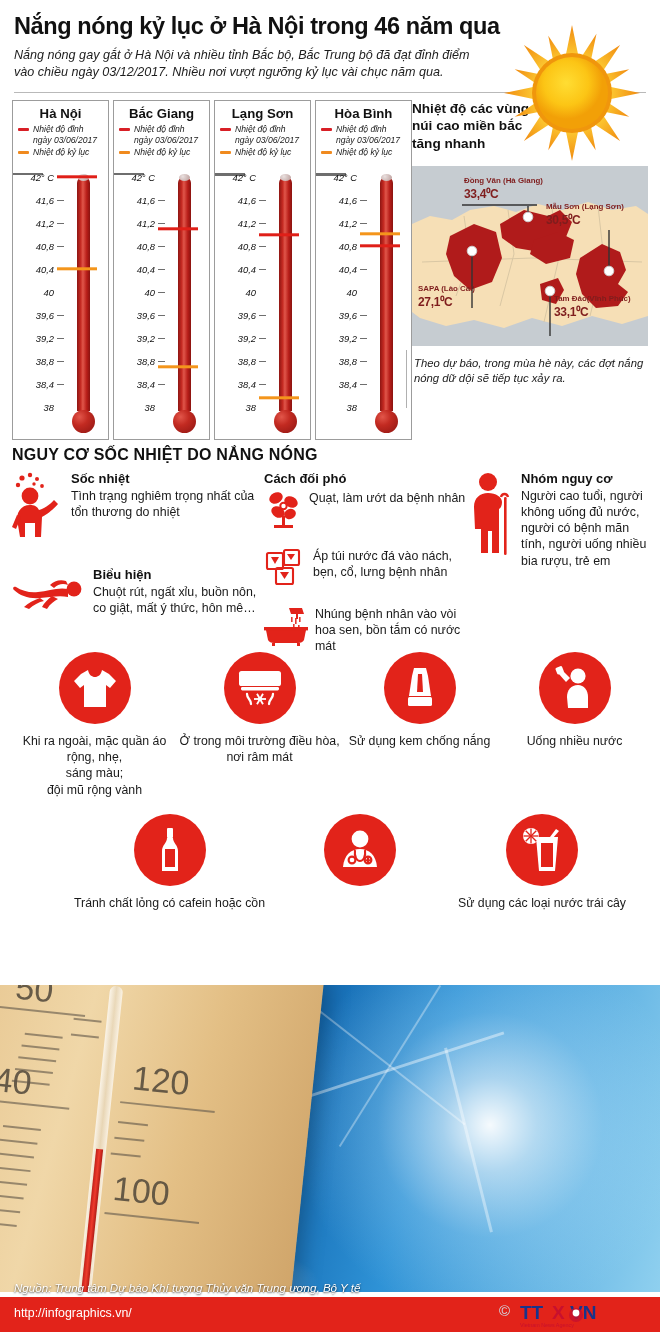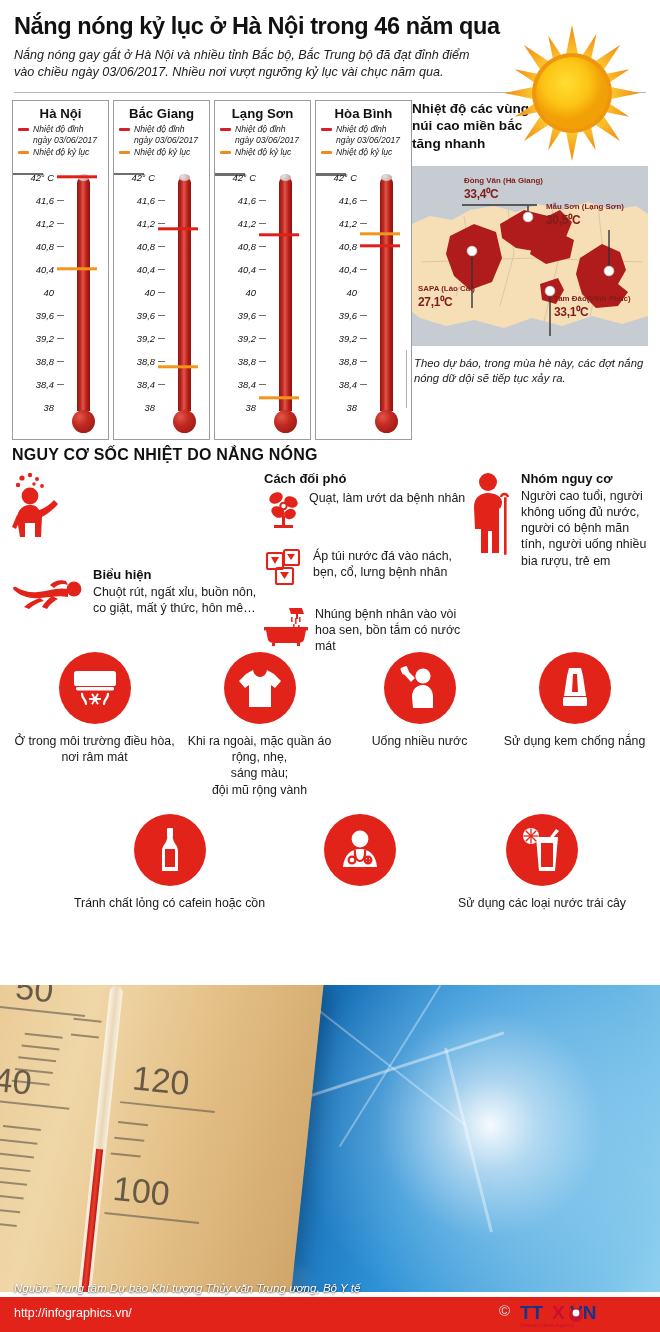--- a/index.html
+++ b/index.html
@@ -167,21 +167,21 @@
   }
   .foot-url { position: absolute; left: 14px; top: 9px; font-size: 12.4px; color: #fff; }
   .logo { position: absolute; right: 12px; top: 3px; width: 130px; height: 30px; }
   .copy { position: absolute; right: 150px; top: 5px; font-size: 15px; color: #cfd8e0; }
 </style>
 </head>
 <body>
 
 <div class="header">
   <div class="title">Nắng nóng kỷ lục ở Hà Nội trong 46 năm qua</div>
-  <div class="subtitle">Nắng nóng gay gắt ở Hà Nội và nhiều tỉnh Bắc bộ, Bắc Trung bộ đã đạt đỉnh điểm vào chiều ngày 03/06/2017. Nhiều nơi vượt ngưỡng kỷ lục vài chục năm qua.</div>
+  <div class="subtitle">Nắng nóng gay gắt ở Hà Nội và nhiều tỉnh Bắc bộ, Bắc Trung bộ đã đạt đỉnh điểm vào chiều ngày 03/12/2017. Nhiều nơi vượt ngưỡng kỷ lục vài chục năm qua.</div>
   <div class="hdr-rule"></div>
 </div>
 
 <div class="sun-wrap">
   <svg width="150" height="150" viewBox="0 0 150 150">
     <defs>
       <radialGradient id="sunCore" cx="42%" cy="36%">
         <stop offset="0%" stop-color="#ffdd33"></stop>
         <stop offset="62%" stop-color="#fcc515"></stop>
         <stop offset="100%" stop-color="#f2a007"></stop>
@@ -488,20 +488,24 @@
               <circle cx="6" cy="14" r="2.2"></circle>
                 <circle cx="30" cy="15" r="1.9"></circle>
                 <circle cx="22" cy="13" r="1.7"></circle>
               <circle cx="18" cy="25" r="8.4"></circle>
               <path d="M18,34 C10,34 5,40 5,48 L8,66 L13,66 L13,52 L23,52 L23,66 L29,66 L30,46 C34,44 42,38 46,33
                        L42,29 C38,34 31,38 27,39 C25,35 22,34 18,34 Z"></path>
               <path d="M5,44 L0,56 L4,58 L9,46 Z"></path>
             </g>
           </svg>
         </span>
+        <div>
+          <div class="risk-h">Sốc nhiệt</div>
+          <div class="risk-t">Tình trạng nghiêm trọng nhất của tổn thương do nhiệt</div>
+        </div>
       </div>
 
       <div class="risk-item" style="margin-top:18px">
         <span class="risk-ico">
           <svg width="74" height="44" viewBox="0 0 74 44">
             <g fill="#e2231a">
               <circle cx="62" cy="22" r="7.4"></circle>
               <path d="M56,22 C46,20 36,24 26,25 C18,26 10,24 4,20 C2,19 0,21 2,23 C8,29 18,32 28,31
                        C38,30 48,28 56,30 Z"></path>
               <path d="M28,31 C22,33 16,36 12,40 L17,42 C21,38 27,35 32,34 Z"></path>
@@ -600,20 +604,32 @@
     </div>
 
   </div>
 </div>
 
 <div class="prevent">
 
   <div class="prow" style="margin-top:4px">
     <div class="pcell" style="width:165px">
       <div class="circle">
+        <svg width="44" height="42" viewBox="0 0 44 42">
+          <path d="M15,3 L8,7 L1,14 L7,21 L11,18 L11,40 L33,40 L33,18 L37,21 L43,14 L36,7 L29,3
+                   C28,8 25,10 22,10 C19,10 16,8 15,3 Z" fill="#fff"></path>
+        </svg>
+      </div>
+      <div class="pcap" style="white-space:pre-line">Khi ra ngoài, mặc quần áo rộng, nhẹ,
+sáng màu;
+đội mũ rộng vành</div>
+    </div>
+
+    <div class="pcell" style="width:165px">
+      <div class="circle">
         <svg width="46" height="40" viewBox="0 0 46 40">
           <g fill="#fff">
             <rect x="2" y="3" width="42" height="15" rx="2.6"></rect>
             <rect x="4" y="19" width="38" height="3.4" rx="1.4"></rect>
           </g>
           <g fill="none" stroke="#fff" stroke-width="2.3" stroke-linecap="round">
             <path d="M10,26 C10,31 14,31 14,36"></path>
             <path d="M36,26 C36,31 32,31 32,36"></path>
           </g>
           <g fill="#fff" transform="translate(23,31)">
@@ -621,57 +637,45 @@
             <rect x="-6" y="-0.9" width="12" height="1.8" transform="rotate(60)"></rect>
             <rect x="-6" y="-0.9" width="12" height="1.8" transform="rotate(120)"></rect>
             <circle r="2.1"></circle>
           </g>
         </svg>
       </div>
       <div class="pcap" style="white-space:pre-line">Ở trong môi trường điều hòa,
 nơi râm mát</div>
     </div>
 
-    <div class="pcell" style="width:165px">
+    <div class="pcell" style="width:155px">
       <div class="circle">
-        <svg width="44" height="42" viewBox="0 0 44 42">
-          <path d="M15,3 L8,7 L1,14 L7,21 L11,18 L11,40 L33,40 L33,18 L37,21 L43,14 L36,7 L29,3
-                   C28,8 25,10 22,10 C19,10 16,8 15,3 Z" fill="#fff"></path>
+        <svg width="38" height="44" viewBox="0 0 38 44">
+          <g fill="#fff">
+            <path d="M13,2 L25,2 L27,10 L30,30 L8,30 L11,10 Z"></path>
+            <rect x="7" y="31" width="24" height="9" rx="1.6"></rect>
+          </g>
+          <path d="M17,8 L21,8 L22,26 L16,26 Z" fill="#e2231a"></path>
         </svg>
       </div>
-      <div class="pcap" style="white-space:pre-line">Khi ra ngoài, mặc quần áo rộng, nhẹ,
-sáng màu;
-đội mũ rộng vành</div>
+      <div class="pcap">Sử dụng kem chống nắng</div>
     </div>
 
     <div class="pcell" style="width:155px">
       <div class="circle">
         <svg width="42" height="44" viewBox="0 0 42 44">
           <g fill="#fff">
             <circle cx="24" cy="10" r="7.6"></circle>
             <path d="M24,19 C17,19 13,24 13,31 L14,42 L34,42 L34,31 C34,24 30,19 24,19 Z"></path>
             <path d="M16,12 L8,4 L4,7 L12,16 Z"></path>
             <rect x="2" y="1" width="7" height="7" rx="1.5" transform="rotate(-22 5 4)"></rect>
           </g>
         </svg>
       </div>
       <div class="pcap">Uống nhiều nước</div>
-    </div>
-
-    <div class="pcell" style="width:155px">
-      <div class="circle">
-        <svg width="38" height="44" viewBox="0 0 38 44">
-          <g fill="#fff">
-            <path d="M13,2 L25,2 L27,10 L30,30 L8,30 L11,10 Z"></path>
-            <rect x="7" y="31" width="24" height="9" rx="1.6"></rect>
-          </g>
-          <path d="M17,8 L21,8 L22,26 L16,26 Z" fill="#e2231a"></path>
-        </svg>
-      </div>
-      <div class="pcap">Sử dụng kem chống nắng</div>
     </div>
   </div>
 
   <div class="prow" style="margin-top:16px; padding-left:60px">
     <div class="pcell" style="width:195px">
       <div class="circle">
         <svg width="28" height="46" viewBox="0 0 28 46">
           <g fill="#fff">
             <rect x="11" y="1" width="6" height="10" rx="1"></rect>
             <path d="M11,11 C11,16 6,18 6,24 L6,44 L22,44 L22,24 C22,18 17,16 17,11 Z"></path>

